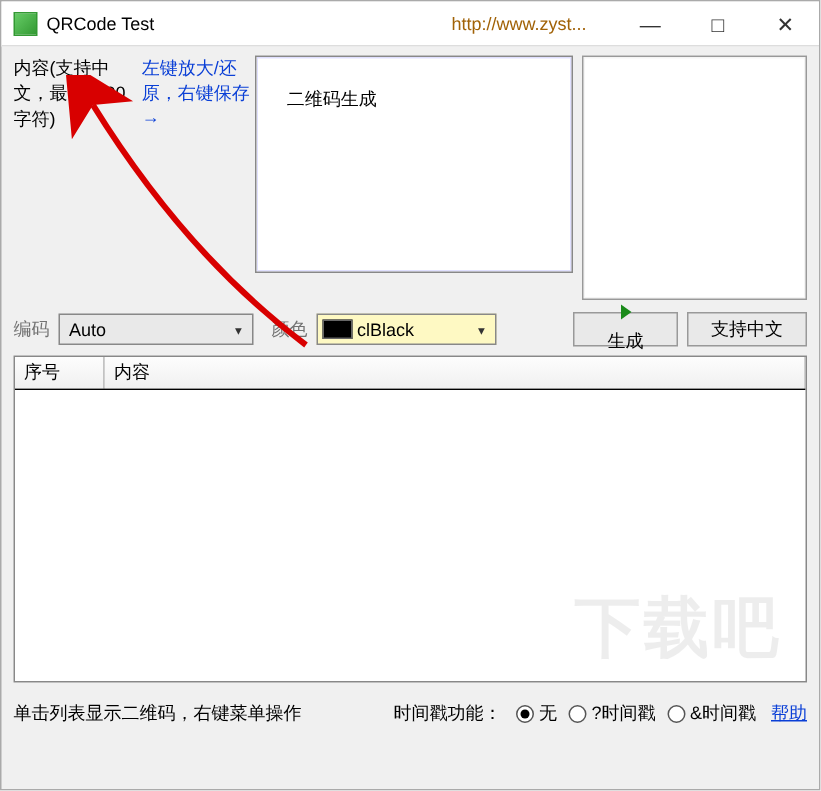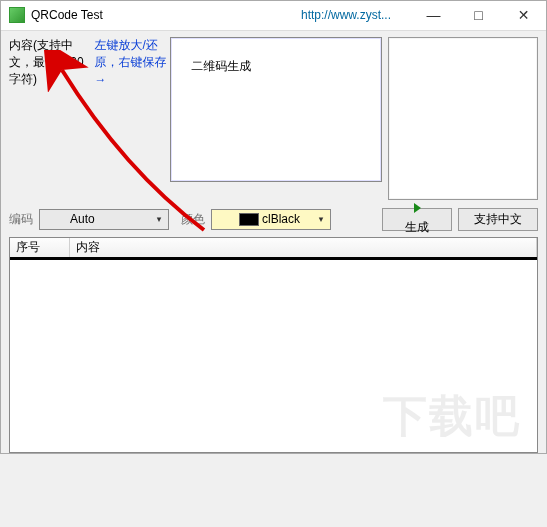--- a/index.html
+++ b/index.html
@@ -8,21 +8,21 @@
     font-family: "Microsoft YaHei", "SimSun", Arial, sans-serif;
     font-size: 12px;
     background: #f0f0f0;
     width: 547px;
     height: 527px;
     position: relative;
     overflow: hidden;
   }
   .window {
     width: 547px;
-    height: 454px;
+    height: 527px;
     background: #f0f0f0;
     border: 1px solid #aaa;
     display: flex;
     flex-direction: column;
   }
   
   .titlebar {
     height: 30px;
     background: #fff;
     display: flex;
@@ -31,21 +31,21 @@
     position: relative;
   }
   .titlebar .app-icon {
     width:16px; height:16px;
     margin: 0 6px 0 8px;
     background: linear-gradient(135deg,#6c6,#393);
     border:1px solid #393;
   }
   .titlebar .title { flex: 0 0 auto; color:#000; }
   .titlebar .spacer { flex:1; }
-  .titlebar .url { color:#0369a1; margin-right: 20px; }
+  .titlebar .url { color:#a16207; margin-right: 20px; }
   .win-btns { display:flex; height:100%; }
   .win-btn {
     width:45px; height:100%;
     display:flex; align-items:center; justify-content:center;
     font-size:14px; color:#333;
   }
 
   .main-row {
     display:flex;
     padding: 6px 8px 4px 8px;
@@ -85,21 +85,20 @@
     gap:6px;
   }
   .lbl { color:#737373; }
   .combo {
     display:inline-flex;
     align-items:center;
     border:1px solid #888;
     background:#e9e9e9;
     height:21px;
     position:relative;
-    padding-left:24px;
   }
   .combo .combo-text { padding:0 18px 0 6px; }
   .combo .combo-arrow {
     position:absolute; right:2px; top:2px;
     width:14px; height:15px;
     display:flex; align-items:center; justify-content:center;
     color:#333; font-size:9px;
   }
   .combo.enc { width:130px; }
   .combo.color { width:120px; background:#fef9c3; justify-content:flex-start; }
@@ -133,21 +132,21 @@
     margin:0 8px 0 8px;
     border:1px solid #888;
     background:#fff;
     height:218px;
     overflow:hidden;
     position:relative;
   }
   .thead {
     display:flex;
     background:#737373;
-    border-bottom:3px solid #000000;
+    border-bottom:1px solid #000000;
     height:22px;
     align-items:center;
   }
   .th {
     border-right:1px solid #d0d0d0;
     padding:0 6px;
     height:100%;
     display:flex; align-items:center;
     background:linear-gradient(#fdfdfd,#f0f0f0);
     color:#000;
@@ -250,20 +249,40 @@
 
   <div class="table-wrap">
     <div class="thead">
       <div class="th seq">序号</div>
       <div class="th content-col">内容</div>
     </div>
     <div class="tbody"></div>
     <div class="watermark">下载吧</div>
   </div>
 
+  <div class="bottom-row">
+    <span>单击列表显示二维码，右键菜单操作</span>
+    <div class="spacer2"></div>
+    <span>时间戳功能：</span>
+    <div class="radio-group">
+      <div class="radio-opt">
+        <span class="radio checked"></span>
+        <span>无</span>
+      </div>
+      <div class="radio-opt">
+        <span class="radio"></span>
+        <span>?时间戳</span>
+      </div>
+      <div class="radio-opt">
+        <span class="radio"></span>
+        <span>&amp;时间戳</span>
+      </div>
+    </div>
+    <span class="help-link">帮助</span>
+  </div>
 
 </div>
 
 <svg class="anno-arrow" width="230" height="190">
   <defs>
     <marker id="ah" markerWidth="14" markerHeight="14" refX="3" refY="6" orient="auto">
       <path d="M0,0 L12,6 L0,12 L3,6 Z" fill="#d80000"></path>
     </marker>
   </defs>
   <path d="M190,180 Q110,120 48,20" stroke="#d80000" stroke-width="4" fill="none" marker-end="url(#ah)"></path>

